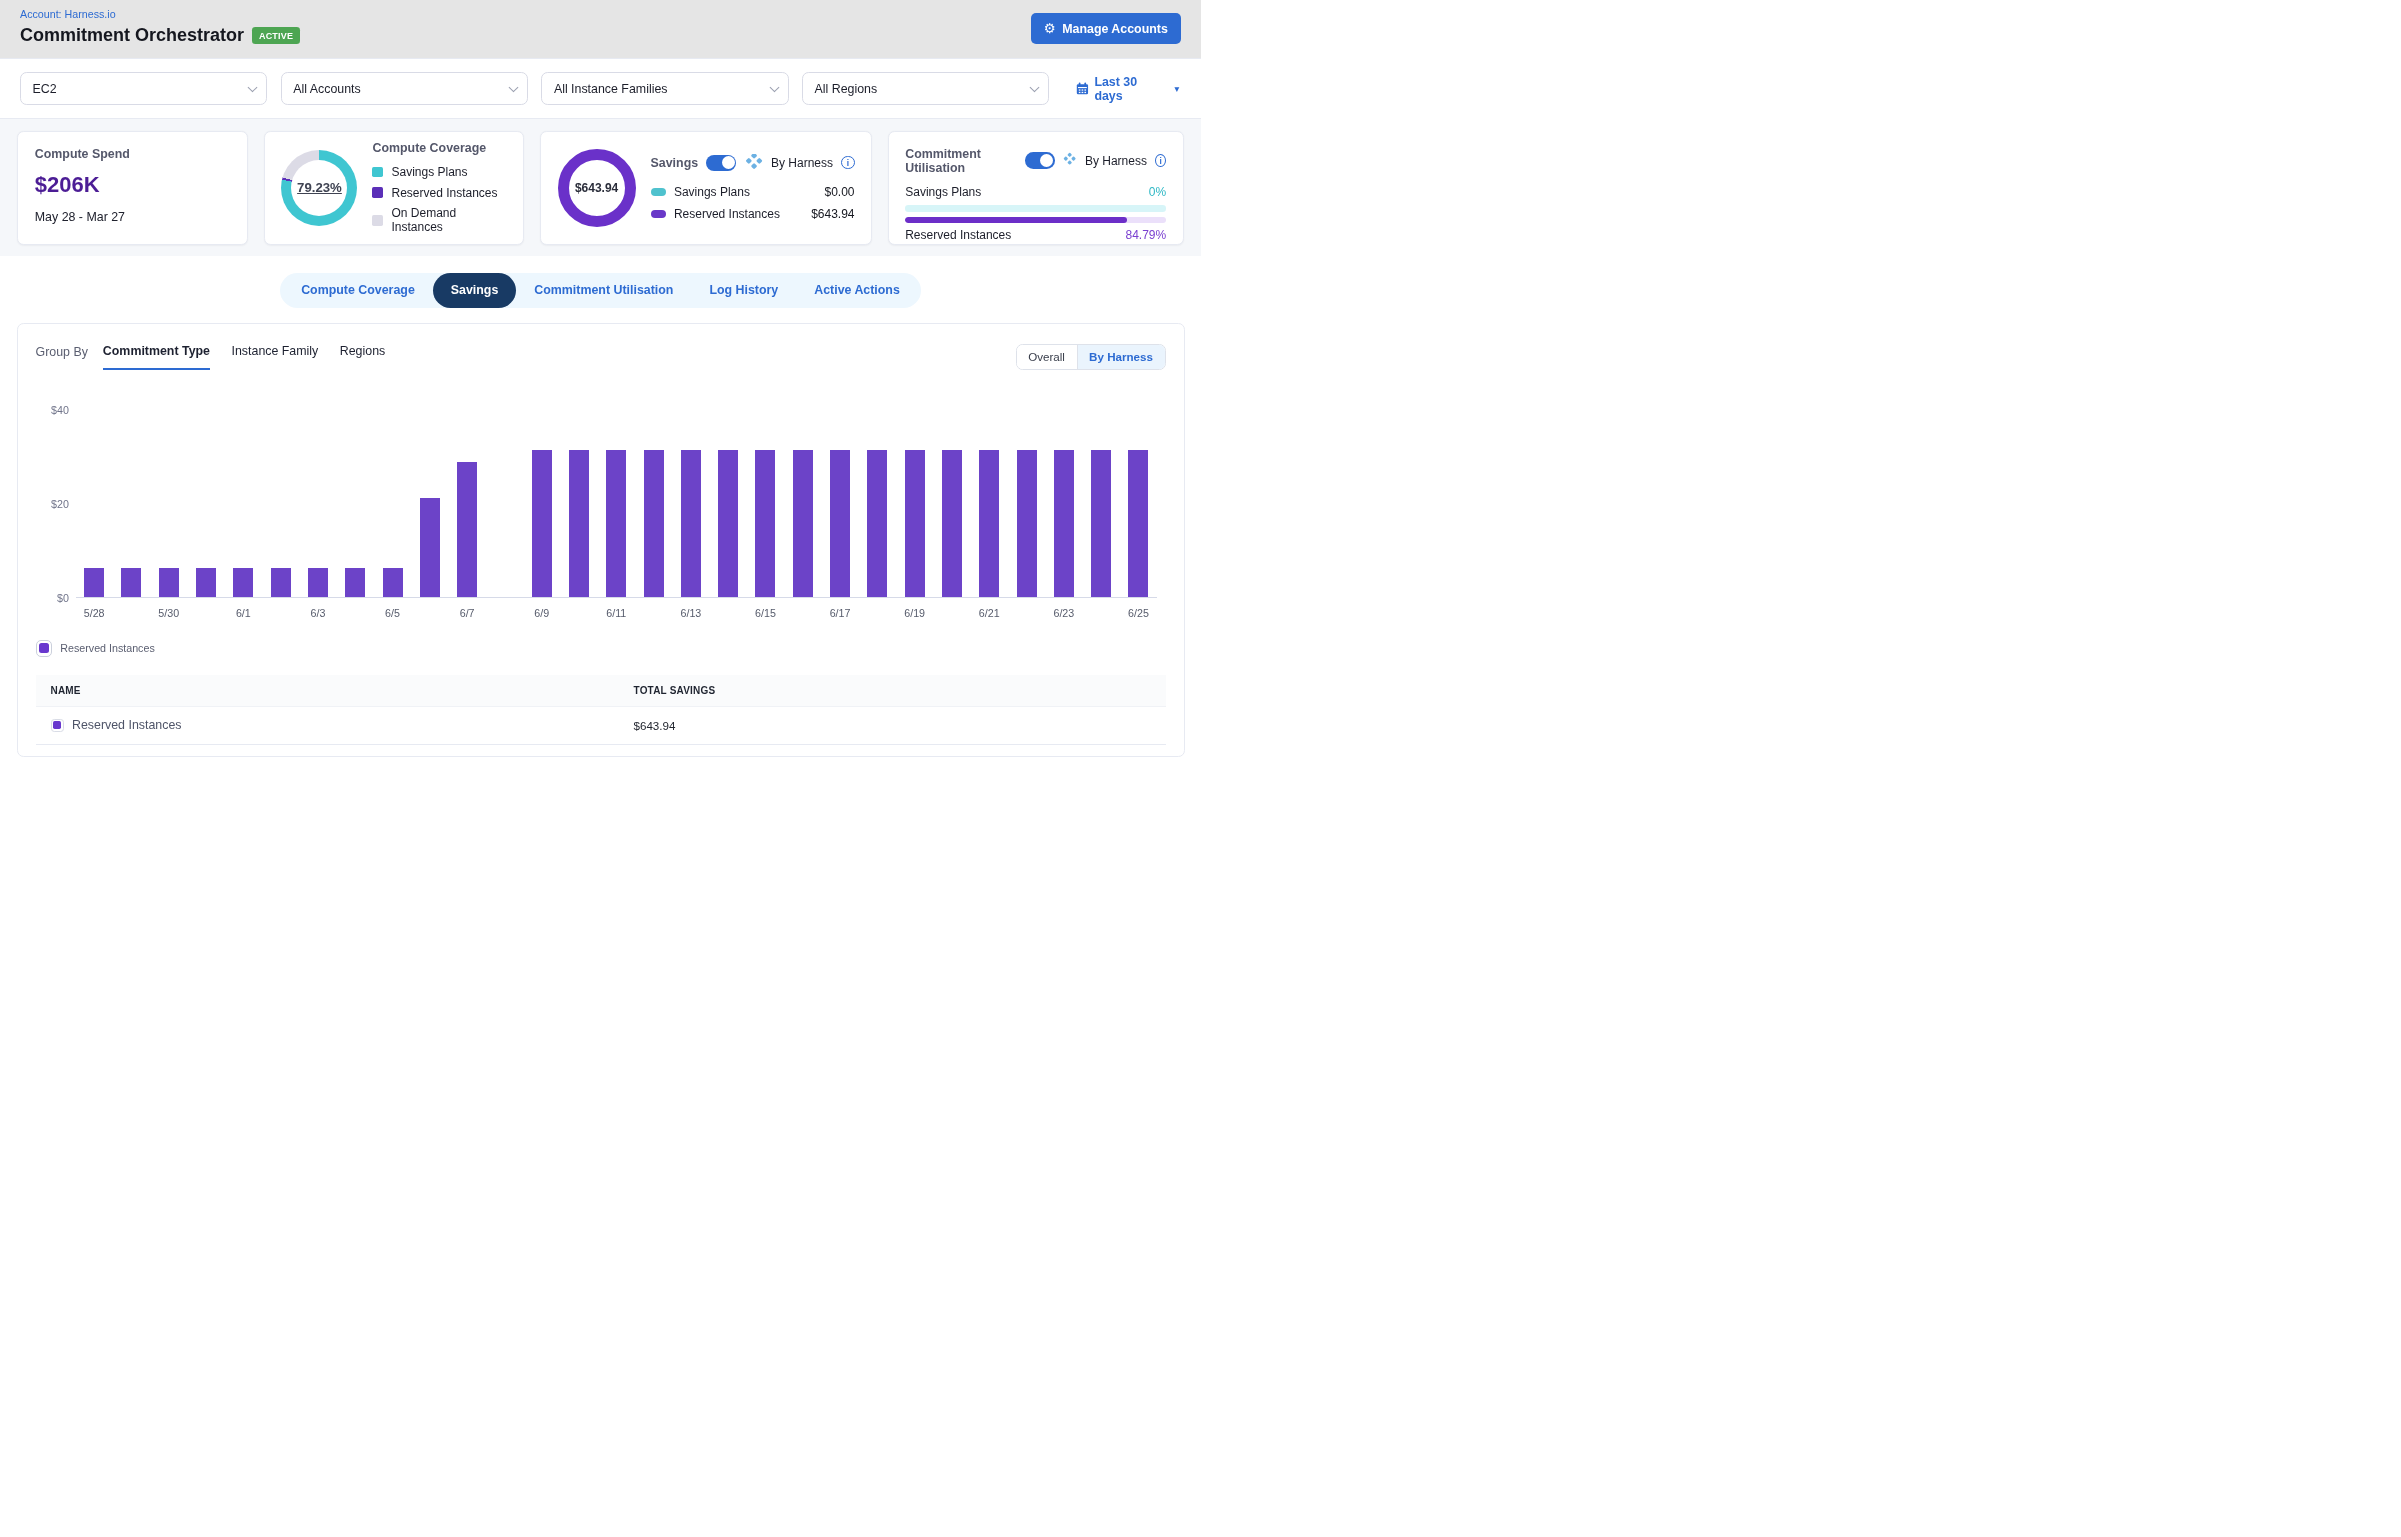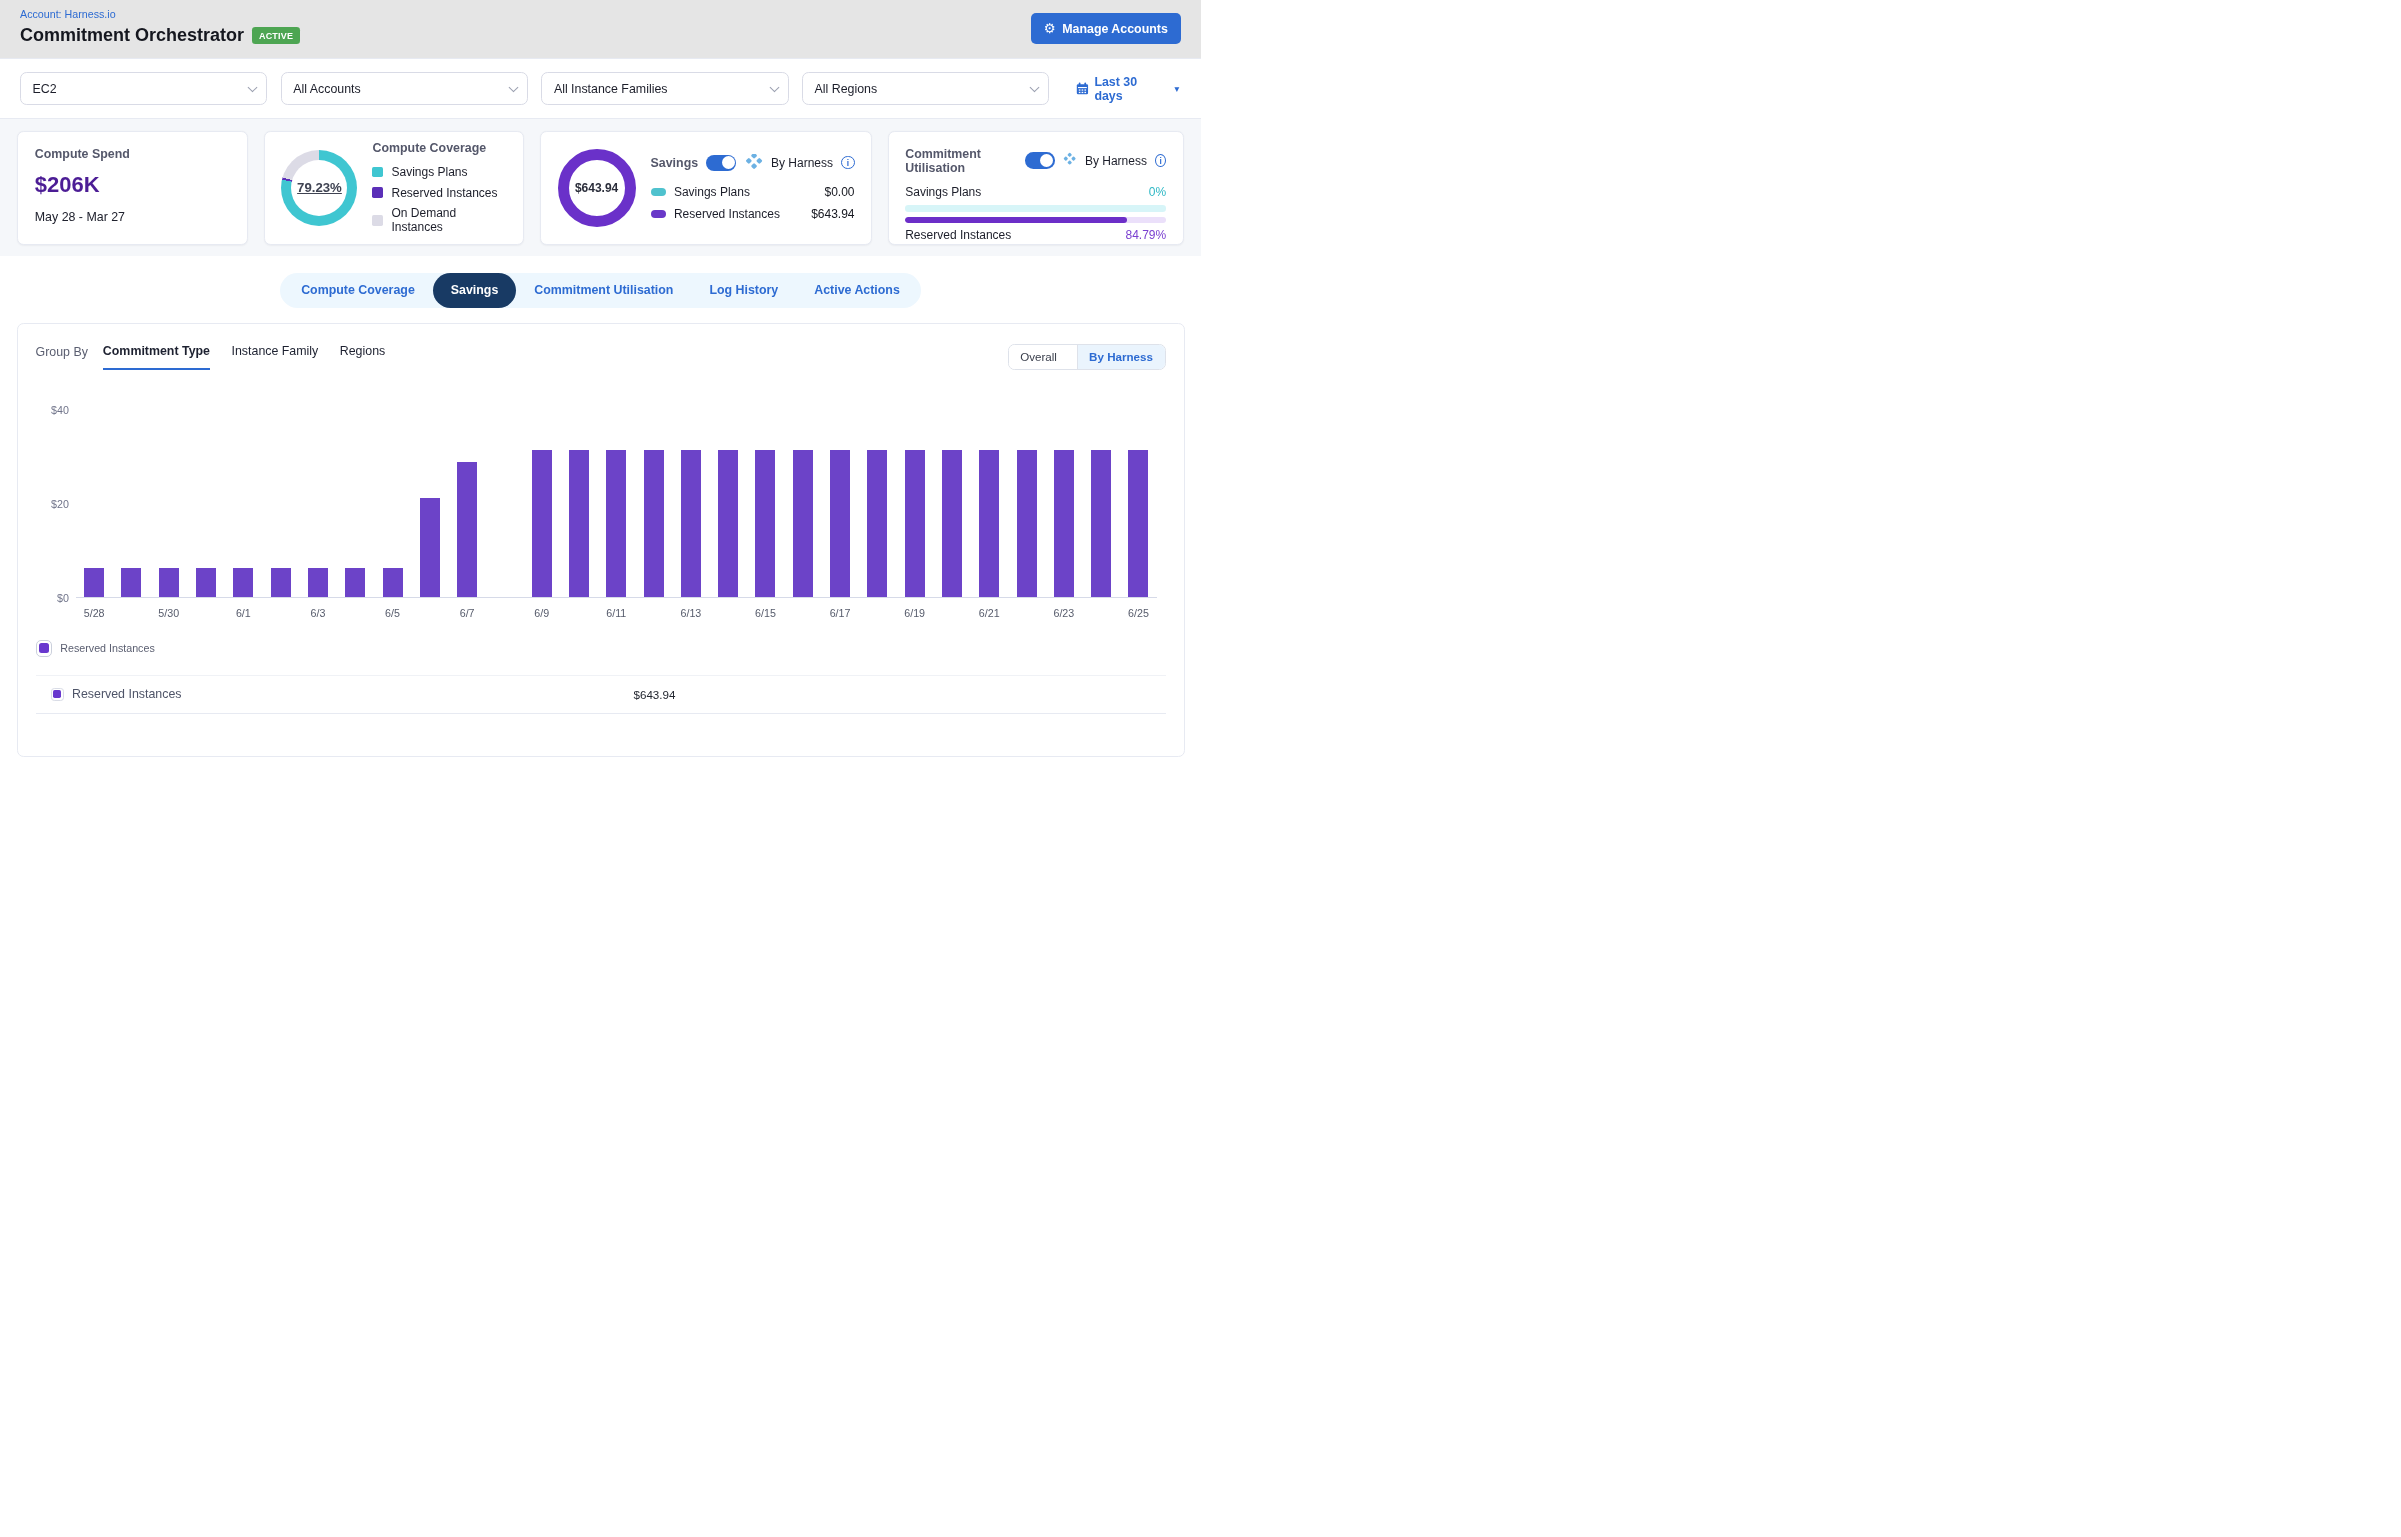--- a/index.html
+++ b/index.html
@@ -83,21 +83,21 @@
   .tab{ color:var(--accent); font-size:12.4px; font-weight:bold; padding:0 18px; height:35px;
     line-height:35px; cursor:pointer; border-radius:18px; white-space:nowrap;}
   .tab.active{ background:var(--navy); color:#fff;}
   
   .panel{ margin:15px 16.5px 0 16.5px; background:#fff; border:0.8px solid var(--border);
     border-radius:6.6px; padding:20px 18px 0 18px; height:434px;}
   .groupby-row{ display:flex; align-items:flex-start; }
   .gb-label{ font-size:12.4px; color:#5a5e70; margin-right:15px; padding-top:1.7px;}
   .gb-tab{ font-size:12.4px; color:#1d2130; margin-right:21.5px; cursor:pointer; padding-bottom:10px;}
   .gb-tab.active{ font-weight:bold; border-bottom:2.5px solid var(--accent);}
-  .seg{ margin-left:auto; display:flex; border:0.8px solid #dee2ea; border-radius:6.6px; overflow:hidden;gap:8px;}
+  .seg{ margin-left:auto; display:flex; border:0.8px solid #dee2ea; border-radius:6.6px; overflow:hidden;}
   .seg-opt{ font-size:11.6px; padding:5.8px 11.6px; cursor:pointer; background:#fff; color:#383d4a;}
   .seg-opt.active{ background:#eaf4fd; color:var(--accent); font-weight:bold; border-left:0.8px solid #dee2ea;}
   
   .chart{ margin-top:40px; display:flex; }
   .y-axis{ width:40px; position:relative; height:188px; flex:0 0 auto;}
   .y-tick{ position:absolute; right:6.6px; transform:translateY(-50%); font-size:10.7px; color:#70748a;}
   .plot{ flex:1; margin-right:8.3px;}
   .bars{ display:flex; align-items:flex-end; height:188px; border-bottom:1.2px solid #d6dae8;}
   .bar-slot{ flex:1; display:flex; justify-content:center; height:100%; align-items:flex-end;}
   .bar{ width:20px; background:var(--purple);}
@@ -427,20 +427,24 @@
   </div>
 
   <div class="chart-legend">
     <span class="chk">
         <span class="in"></span>
       </span>
     <span class="lbl">Reserved Instances</span>
   </div>
 
   <div class="table">
+    <div class="thead">
+      <span>NAME</span>
+      <span>TOTAL SAVINGS</span>
+    </div>
     <div class="trow">
       <span class="name">
         <span class="row-swatch">
             <span class="in"></span>
           </span>
         <span>Reserved Instances</span>
       </span>
       <span class="val">$643.94</span>
     </div>
   </div>

